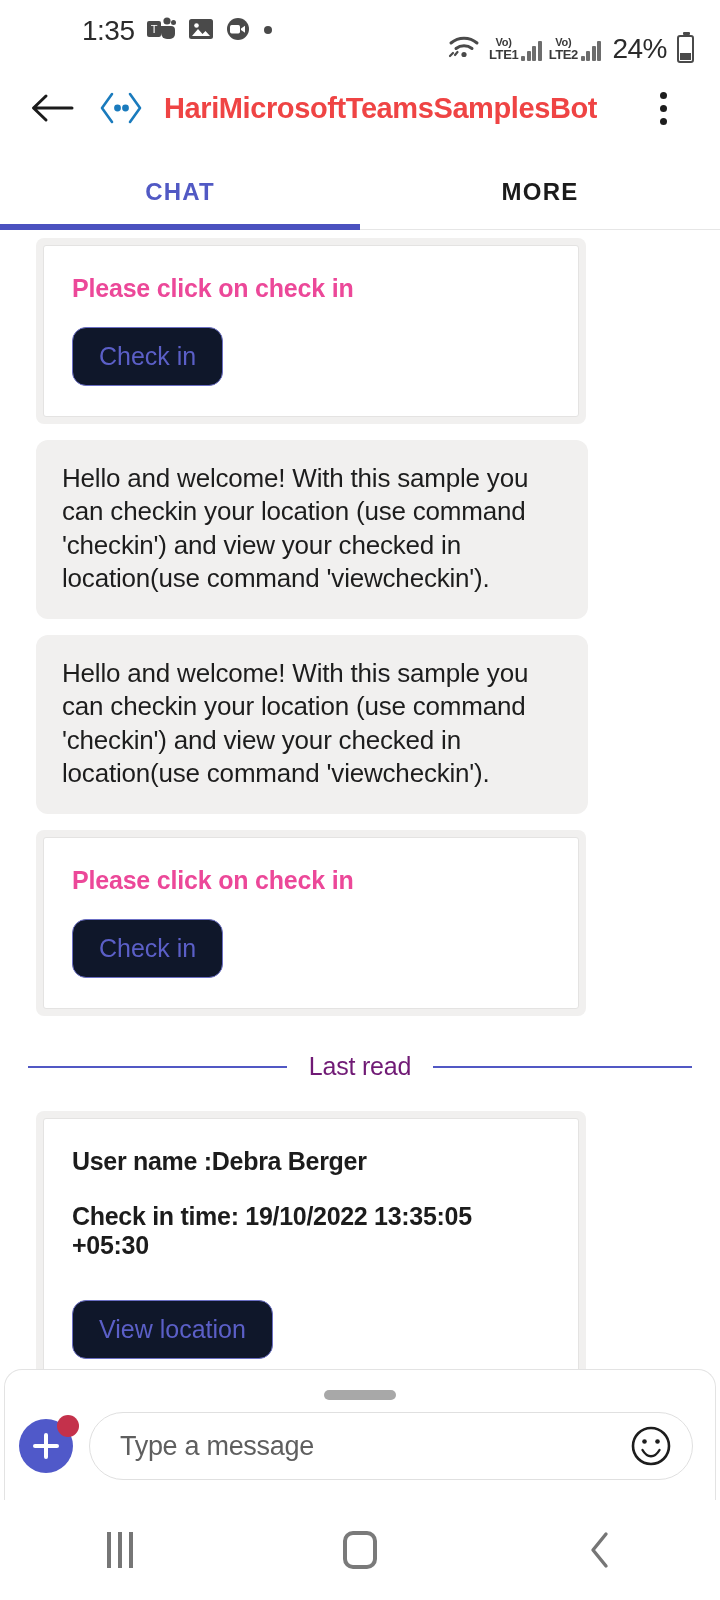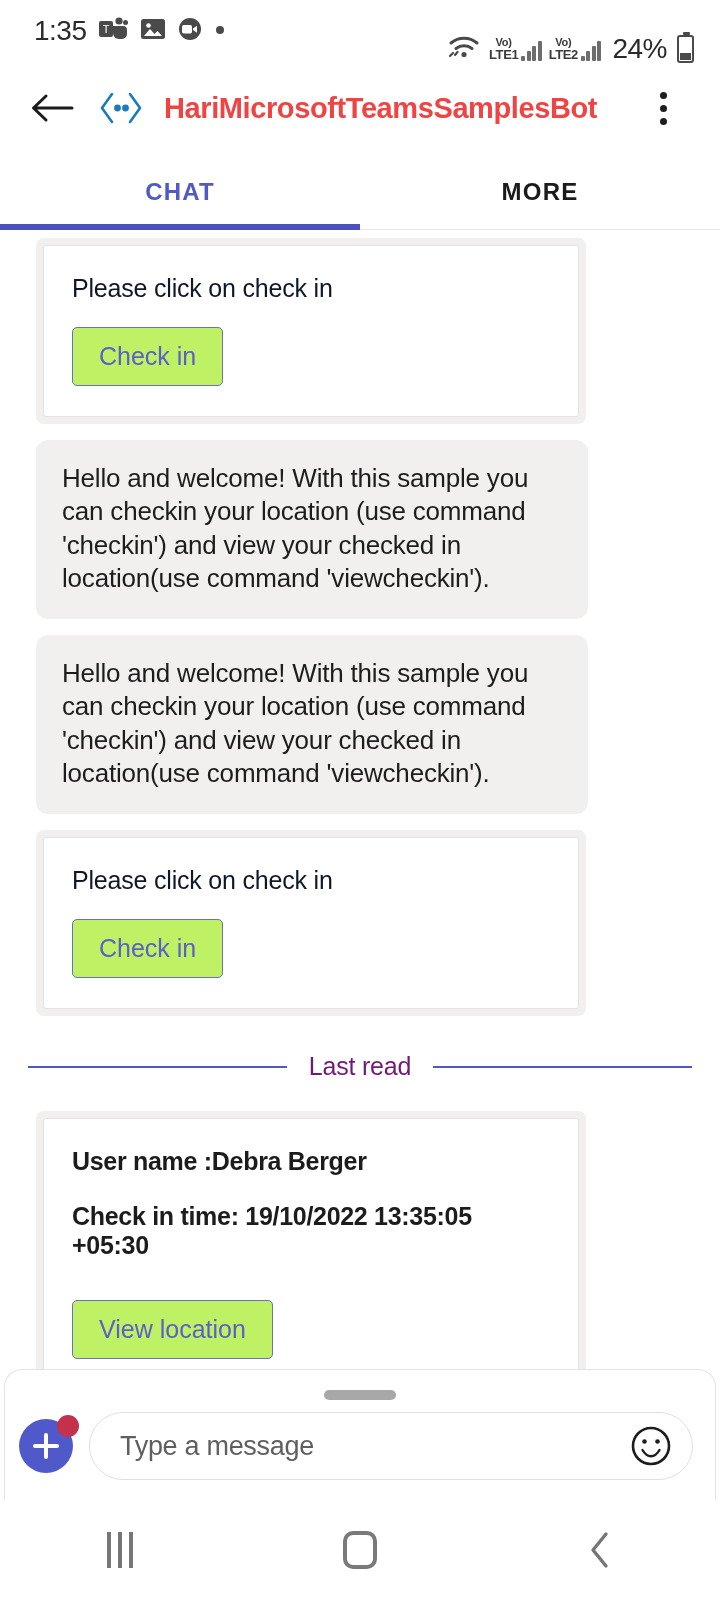--- a/index.html
+++ b/index.html
@@ -9,21 +9,21 @@
     font-family: "Liberation Sans", sans-serif;
     overflow: hidden;
   }
   .screen { width: 720px; height: 1600px; display: flex; flex-direction: column; background: #fff; position: relative; }
 
   
   .statusbar {
     height: 62px; display: flex; align-items: center;
     padding: 0 26px 0 34px; flex: 0 0 62px; color: #3a3a3a;
   }
-  .sb-left { display: flex; align-items: center; gap: 12px; }
+  .sb-left { display: flex; align-items: center; gap: 12px; margin-left: 48px; }
   .sb-clock { font-size: 28px; letter-spacing: -0.5px; color: #2b2b2b; }
   .sb-icons { display: flex; align-items: center; gap: 11px; }
   .sb-ic { display: block; }
   .sb-right { margin-left: auto; display: flex; align-items: center; gap: 7px; margin-top: 36px; }
   .sim { display: flex; align-items: flex-end; gap: 3px; }
   .sim-txt { display: flex; flex-direction: column; align-items: center; line-height: 1; }
   .sim-txt .vo { font-size: 11px; font-weight: bold; letter-spacing: -0.3px; }
   .sim-txt .lte { font-size: 13px; font-weight: bold; letter-spacing: -0.4px; }
   .bars { display: flex; align-items: flex-end; gap: 1.5px; height: 20px; }
   .bars i { width: 4px; background: #6d6d6d; display: block; border-radius: 1px; }
@@ -68,26 +68,26 @@
   .msg-row.out { justify-content: flex-end; align-items: center; padding-right: 26px; }
 
   .card-wrap {
     background: #f1f0ef; border-radius: 8px; padding: 7px;
     width: 550px;
   }
   .card {
     background: #fff; border: 1px solid #e4e3e2; border-radius: 3px;
     padding: 28px 28px 30px 28px;
   }
-  .card-text { font-size: 25px; color: #0f172a; font-weight: normal; letter-spacing: -0.2px; }
+  .card-text { font-size: 25px; color: #ec4899; font-weight: bold; letter-spacing: -0.2px; }
   .card-line { font-size: 25px; color: #1c1c1c; font-weight: bold; letter-spacing: -0.3px; margin-bottom: 26px; }
   .card-action {
     margin-top: 24px; display: inline-block;
-    border: 1.5px solid #6b6fc4; border-radius: 5px;
-    color: #5b5fc7; font-size: 25px; padding: 14px 26px; background: #bef264;
+    border: 1.5px solid #6b6fc4; border-radius: 14px;
+    color: #5b5fc7; font-size: 25px; padding: 14px 26px; background: #0f172a;
   }
 
   .bubble-in {
     background: #f1f0ef; border-radius: 12px; padding: 22px 26px 24px 26px;
     max-width: 552px; font-size: 26px; line-height: 1.28; color: #1d1d1d;
     letter-spacing: -0.2px;
   }
   .bubble-out {
     background: #5b5fc7; color: #fff; border-radius: 22px;
     padding: 16px 30px; font-size: 27px; letter-spacing: -0.2px;

